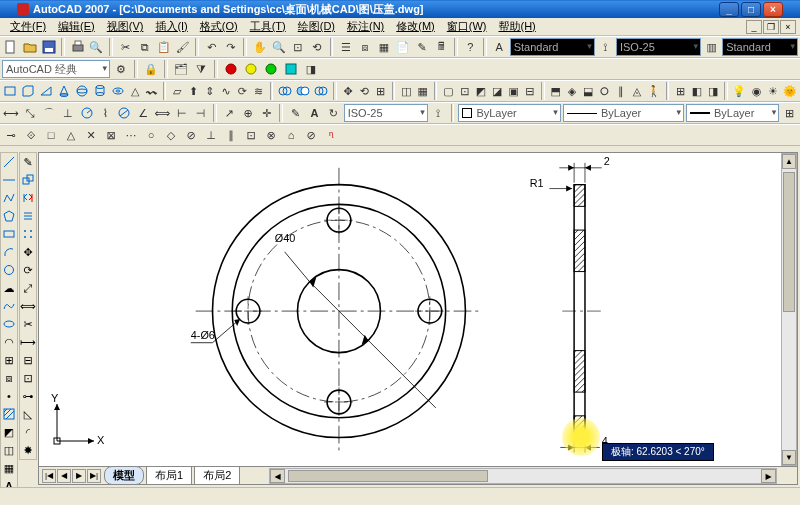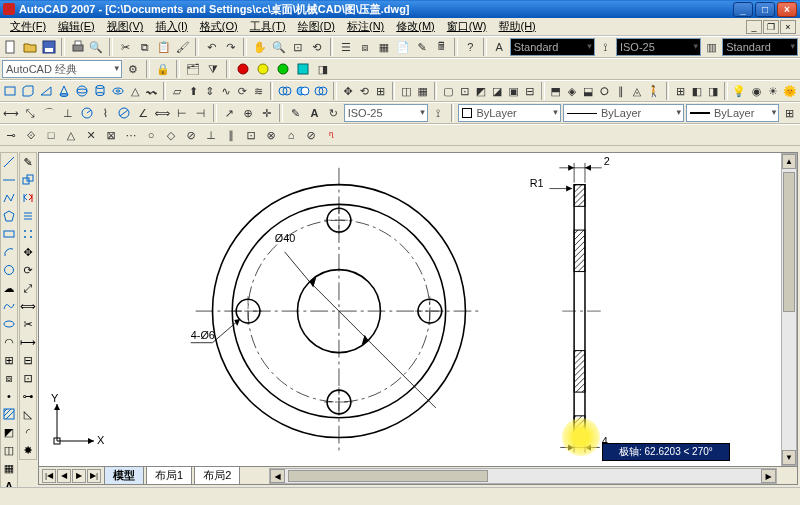--- a/index.html
+++ b/index.html
@@ -1,19 +1,19 @@
 <!DOCTYPE html>
 <html><head>
 <meta charset="utf-8">
 <style>
 * { margin: 0; padding: 0; box-sizing: border-box; font-family: "Microsoft YaHei", Arial, sans-serif; font-size: 11px; }
 body { width: 800px; height: 505px; background: #ece9d8; overflow: hidden; position: relative; }
 
 
-.titlebar { height: 18px; background: linear-gradient(to bottom, #0a5bc4, #3b8fe8 5%, #0856b9); color: #fff; display: flex; align-items: center; padding: 0 3px; }
+.titlebar { height: 18px; background: linear-gradient(to bottom, #0a5bc4, #3b8fe8 5%, #0856b9); color: #fff; display: flex; align-items: center; padding: 0 17px; }
 .titlebar .appicon { width: 12px; height: 12px; background: #c22; margin-right: 4px; border-radius: 2px; }
 .titlebar .title { flex: 1; font-weight: bold; white-space: nowrap; overflow: hidden; }
 .titlebar .winbtns { display: flex; gap: 2px; }
 .titlebar .winbtn { width: 20px; height: 15px; background: linear-gradient(#4a8be0,#2363b8); border: 1px solid #0a3a86; border-radius: 3px; display: flex; align-items: center; justify-content: center; color: #fff; font-weight: bold; font-size: 10px; cursor: pointer; }
 .titlebar .winbtn.close { background: linear-gradient(#f07860,#d64a2a); border-color: #a02a10; }
 
 
 .menubar { height: 18px; background: #ece9d8; border-bottom: 1px solid #c0c0c0; display: flex; align-items: center; padding: 0 4px; gap: 0; }
 .menubar > span { padding: 1px 6px; cursor: pointer; white-space: nowrap; text-decoration: underline; }
 .menubar .mdi-btns { margin-left: auto; display: flex; gap: 1px; }
@@ -41,35 +41,35 @@
 svg.drawing { width: 100%; height: 100%; }
 
 
 .ucs { position: absolute; left: 10px; bottom: 35px; width: 55px; height: 55px; }
 .ucs svg { width: 100%; height: 100%; }
 
 
 .modeltabs { position: absolute; left: 0; bottom: 0; right: 0; height: 18px; background: #ece9d8; border-top: 1px solid #888; display: flex; align-items: center; padding: 0 3px; }
 .modeltabs .navbtn { width: 14px; height: 14px; border: 1px solid #999; background: #ece9d8; margin-right: 1px; display: flex; align-items: center; justify-content: center; font-size: 8px; cursor: pointer; }
 .modeltabs .tab { padding: 1px 8px; border: 1px solid #888; background: #fff; margin-left: 2px; cursor: pointer; }
-.modeltabs .tab.active { background: #d8e8f8; font-weight: bold; }
+.modeltabs .tab.active { background: #d8e8f8; font-weight: bold; border-radius: 8px; }
 
 
 .hscroll { position: absolute; left: 230px; bottom: 0; right: 20px; height: 16px; background: #e8e8e8; border: 1px solid #b0b0b0; }
 .hscroll .thumb { position: absolute; left: 18px; width: 200px; top: 1px; bottom: 1px; background: #cdc9b8; border: 1px solid #999; }
 .hscroll .arr { position: absolute; width: 15px; top: 0; bottom: 0; background: #ddd8c8; border: 1px solid #999; display:flex; align-items:center; justify-content:center; font-size:8px;}
 .hscroll .arr.l { left:0 } .hscroll .arr.r { right:0 }
 .vscroll { position: absolute; right: 0; top: 0; bottom: 18px; width: 16px; background: #e8e8e8; border: 1px solid #b0b0b0; }
 .vscroll .thumb { position: absolute; top: 18px; height: 140px; left:1px; right:1px; background:#cdc9b8; border:1px solid #999; }
 .vscroll .arr { position:absolute; height:15px; left:0; right:0; background:#ddd8c8; border:1px solid #999; display:flex;align-items:center;justify-content:center;font-size:8px;}
 .vscroll .arr.u { top:0 } .vscroll .arr.d { bottom:0 }
 
 
 .highlight { position: absolute; width: 38px; height: 38px; background: radial-gradient(circle, #fff040 30%, rgba(255,240,64,0.4) 70%, transparent); border-radius: 50%; }
-.tooltip { position: absolute; background: #0a246a; color: #fff; border: 1px solid #000; padding: 1px 16px; font-size: 10px; white-space: nowrap; }
+.tooltip { position: absolute; background: #0a246a; color: #fff; border: 1px solid #000; padding: 1px 8px; font-size: 10px; white-space: nowrap; }
 
 .status { position:absolute; left:0; bottom:0; right:0; height:18px; background:#ece9d8; border-top:1px solid #bbb;}
 </style>
 </head>
 <body>
 
 <div class="titlebar">
   <div class="appicon"></div>
   <div class="title">AutoCAD 2007 - [C:\Documents and Settings\cc\桌面\机械CAD\图\压盖.dwg]</div>
   <div class="winbtns">
@@ -148,21 +148,21 @@
   <div class="sep"></div>
   <div class="tbtn">A</div>
   <div class="combo disabled" style="width:90px">Standard</div>
   <div class="tbtn">⟟</div>
   <div class="combo disabled" style="width:90px">ISO-25</div>
   <div class="tbtn">▥</div>
   <div class="combo disabled" style="width:80px">Standard</div>
 </div>
 
 <div class="toolrow">
-  <div class="combo" style="width:120px">AutoCAD 经典</div>
+  <div class="combo" style="width:108px">AutoCAD 经典</div>
   <div class="tbtn">⚙</div>
   <div class="sep"></div>
   <div class="tbtn">🔒</div>
   <div class="sep"></div>
   <div class="tbtn">🗂</div>
   <div class="tbtn">⧩</div>
   <div class="sep"></div>
   <div class="tbtn">
       <svg viewBox="0 0 14 14">
         <circle cx="7" cy="7" r="5" fill="#d00" stroke="#800"></circle>

